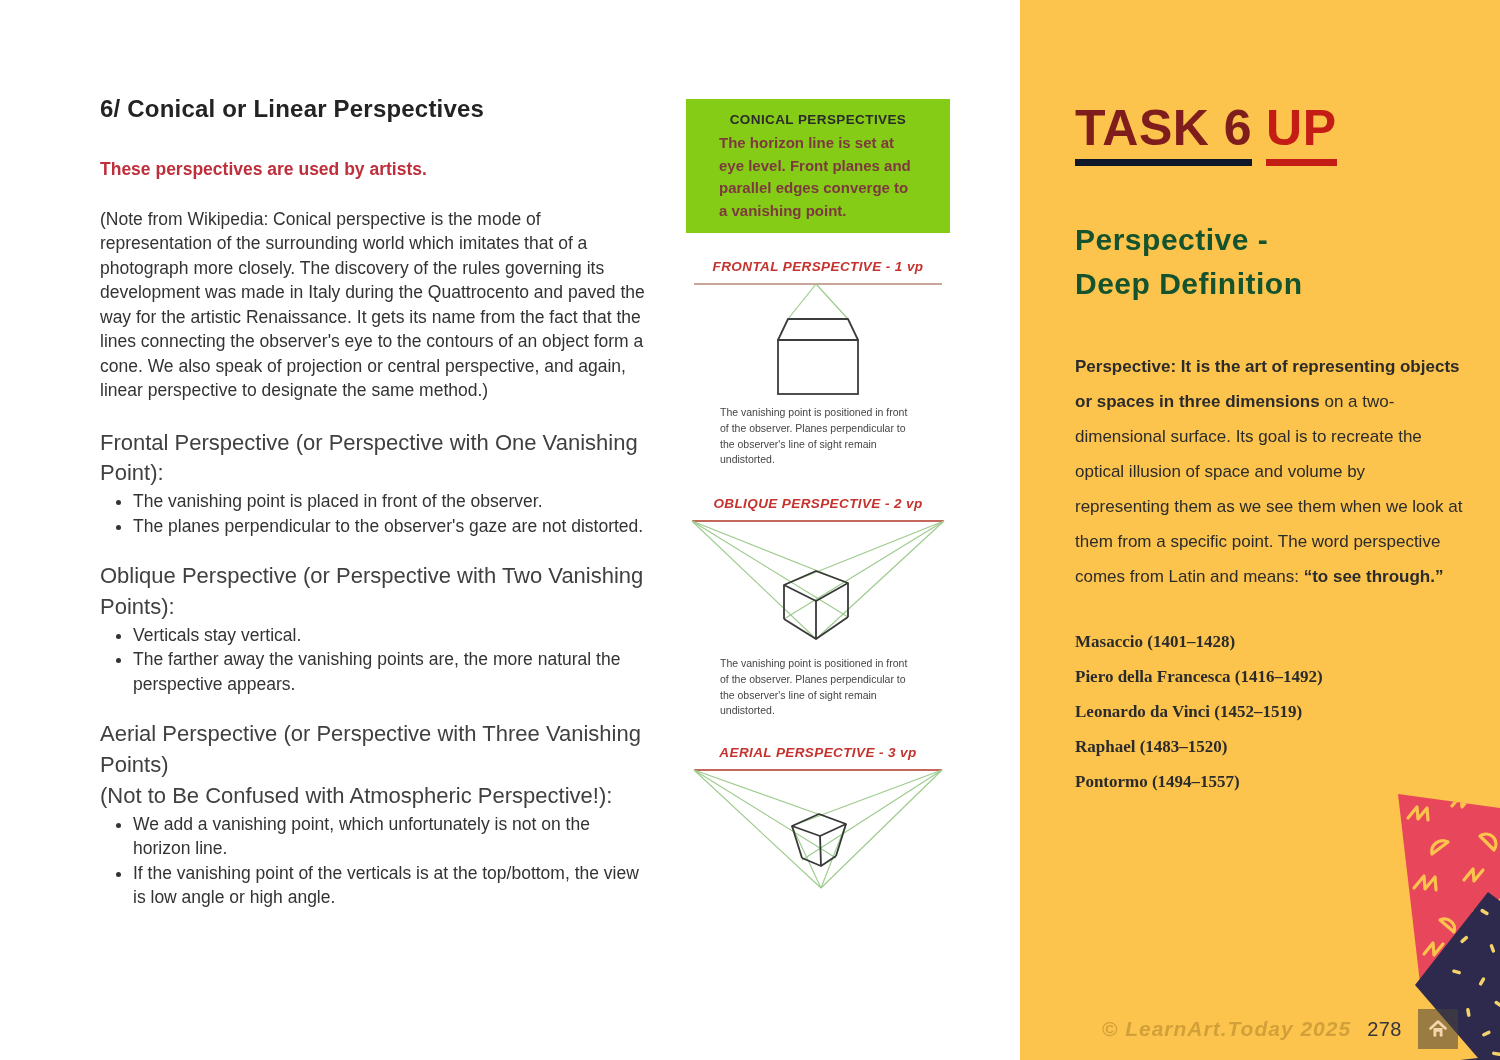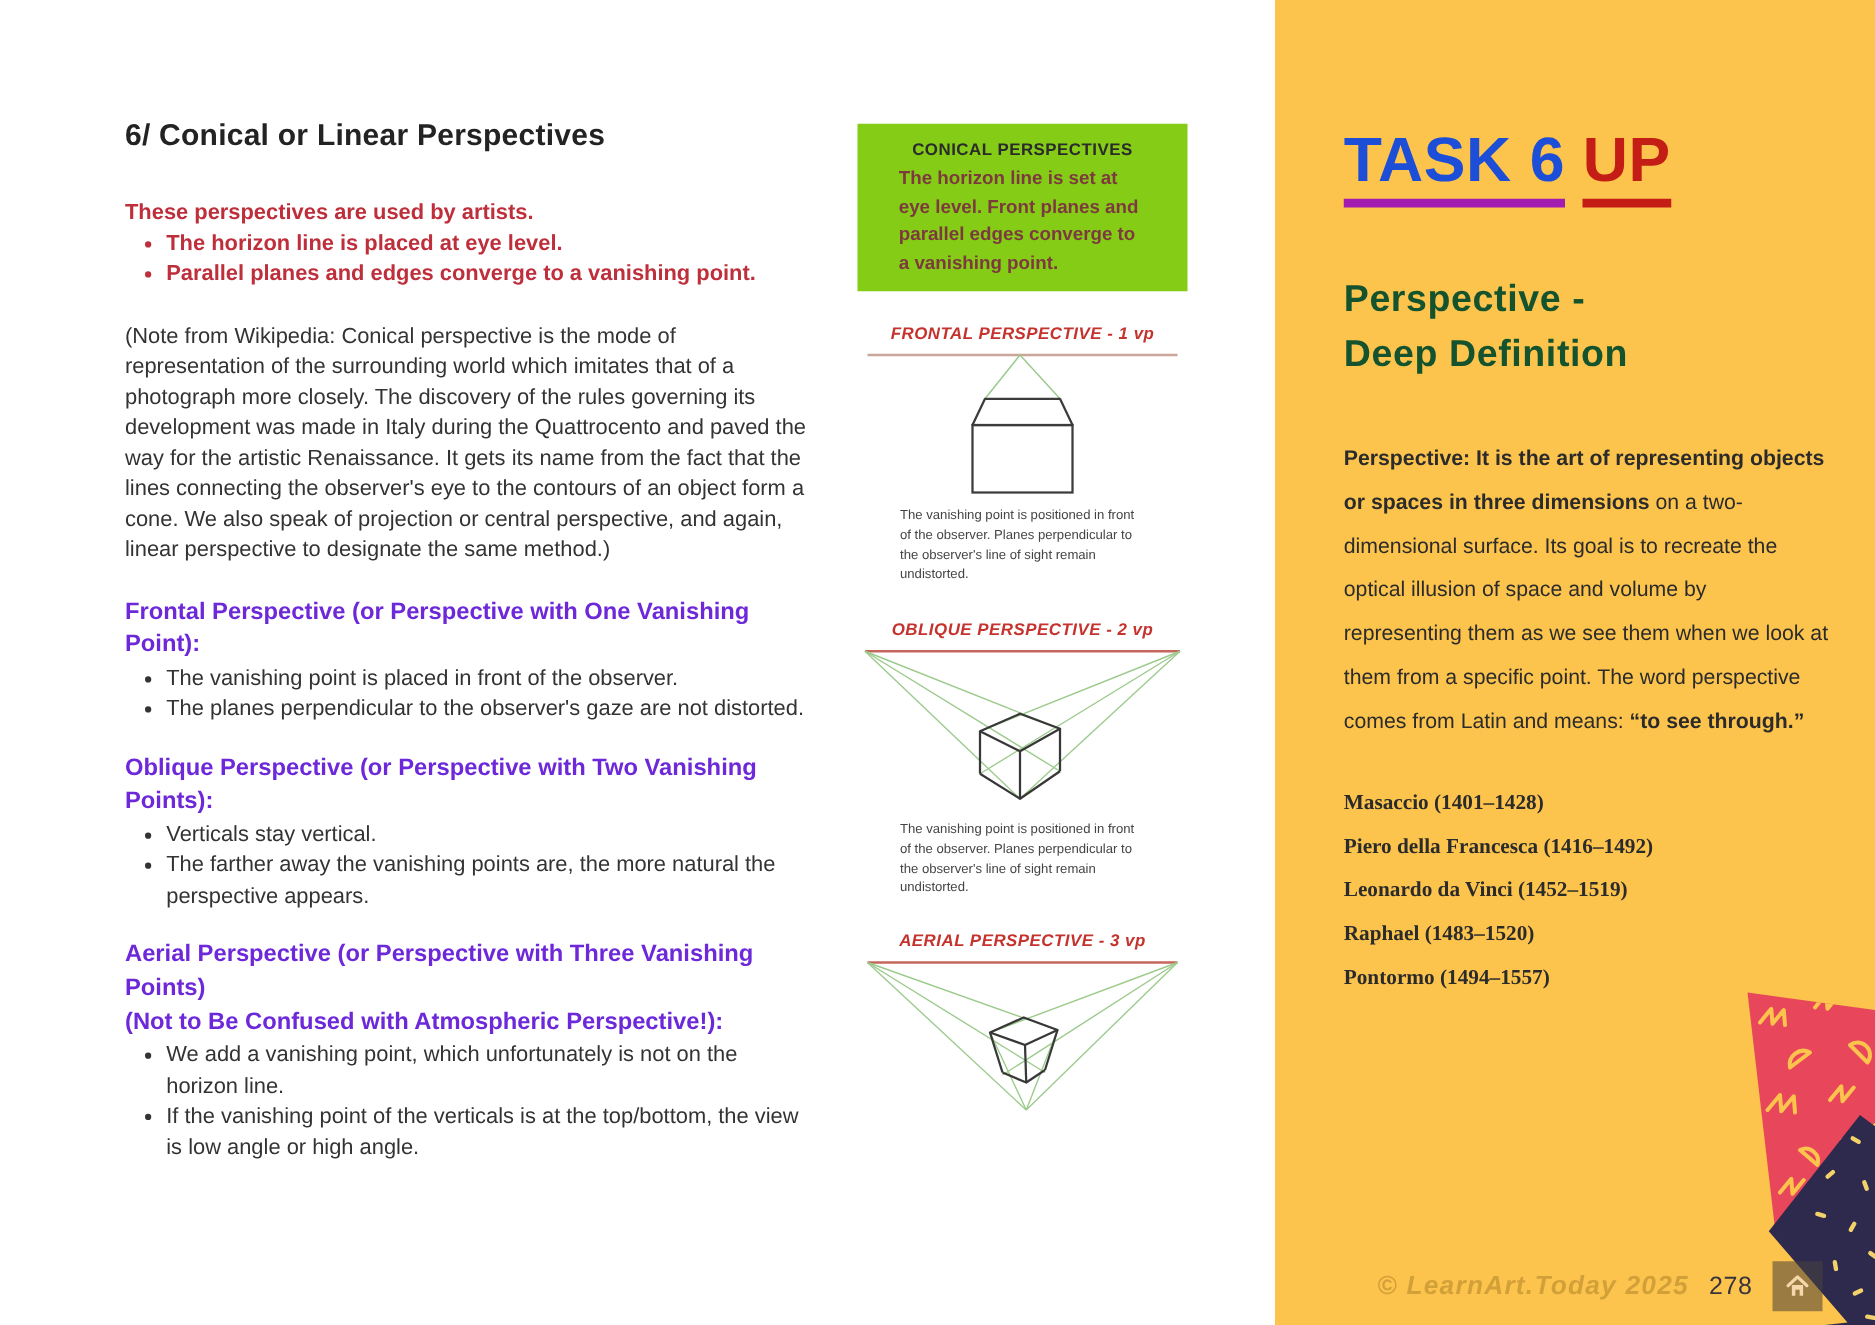--- a/index.html
+++ b/index.html
@@ -15,21 +15,21 @@
   .left-col { position:absolute; left:100px; top:95px; width:552px; }
   .page-heading {
     font-size:24px; font-weight:bold; color:#232323; margin:0 0 34px 0;
     letter-spacing:0.2px;
   }
   .red-block { color:#be2f3b; font-weight:bold; font-size:17.5px; line-height:1.4; margin-bottom:25px; }
   .red-block ul { margin:0; padding-left:33px; }
   .body-text { font-size:17.5px; line-height:1.4; color:#333333; }
   .note-para { margin:0 0 25px 0; }
   .section { margin-bottom:23px; }
-  .section-title { font-weight:bold; font-size:19px; line-height:1.4; color:#6d28d9; }
+  .section-title { font-weight:normal; font-size:22px; line-height:1.4; color:#404040; }
   .section ul { margin:0; padding-left:33px; }
   .section li, .red-block li { margin:0; }
 
   
   .mid-col { position:absolute; left:686px; top:99px; width:264px; }
   .info-box {
     background:#84cc16; padding:13px 16px 11px 16px; min-height:78px;
   }
   .info-box-title {
     text-align:center; font-weight:bold; font-size:13.5px; color:#2b2b2b;
@@ -51,21 +51,21 @@
     width:196px; margin:5px auto 0 auto; text-align:left;
     font-size:10.5px; line-height:1.5; color:#454545;
   }
 
   
   .right-panel {
     position:absolute; left:1020px; top:0; width:480px; height:1060px;
     background:#fdc44d; overflow:hidden;
   }
   .task-heading { margin:103px 0 0 55px; font-size:50px; font-weight:800; letter-spacing:0.5px; line-height:1; }
-  .task-main { color:#1d4ed8; border-bottom:7px solid #a21caf; padding-bottom:6px; display:inline-block; }
+  .task-main { color:#7f1d1d; border-bottom:7px solid #0f172a; padding-bottom:6px; display:inline-block; }
   .task-up { color:#c41d15; border-bottom:7px solid #c41d15; padding-bottom:6px; display:inline-block; margin-left:14px; text-decoration:none; }
   .panel-subtitle {
     margin:52px 0 0 55px; color:#14532d; font-weight:bold;
     font-size:30px; line-height:1.45; letter-spacing:0.5px;
   }
   .definition-para {
     margin:44px 0 0 55px; width:388px; font-size:17px; line-height:2.06; color:#2b2b2b;
   }
   .artist-list { margin:30px 0 0 55px; font-size:17px; line-height:2.06; font-weight:bold; color:#2b2b2b;font-family:Liberation Serif, serif; }
   .panel-footer {
@@ -86,24 +86,20 @@
   .decor-svg { position:absolute; right:0; top:770px; width:140px; height:290px; }
 </style>
 </head>
 <body>
 
 <div class="left-col">
   <h1 class="page-heading">6/ Conical or Linear Perspectives</h1>
 
   <div class="red-block">
     <div>These perspectives are used by artists.</div>
-    <ul>
-      <li>The horizon line is placed at eye level.</li>
-      <li>Parallel planes and edges converge to a vanishing point.</li>
-    </ul>
   </div>
 
   <p class="body-text note-para">(Note from Wikipedia: Conical perspective is the mode of representation of the surrounding world which imitates that of a photograph more closely. The discovery of the rules governing its development was made in Italy during the Quattrocento and paved the way for the artistic Renaissance. It gets its name from the fact that the lines connecting the observer's eye to the contours of an object form a cone. We also speak of projection or central perspective, and again, linear perspective to designate the same method.)</p>
 
   <div class="section">
     <div class="section-title">Frontal Perspective (or Perspective with One Vanishing Point):</div>
     <ul class="body-text">
       <li>The vanishing point is placed in front of the observer.</li>
       <li>The planes perpendicular to the observer's gaze are not distorted.</li>
     </ul>

